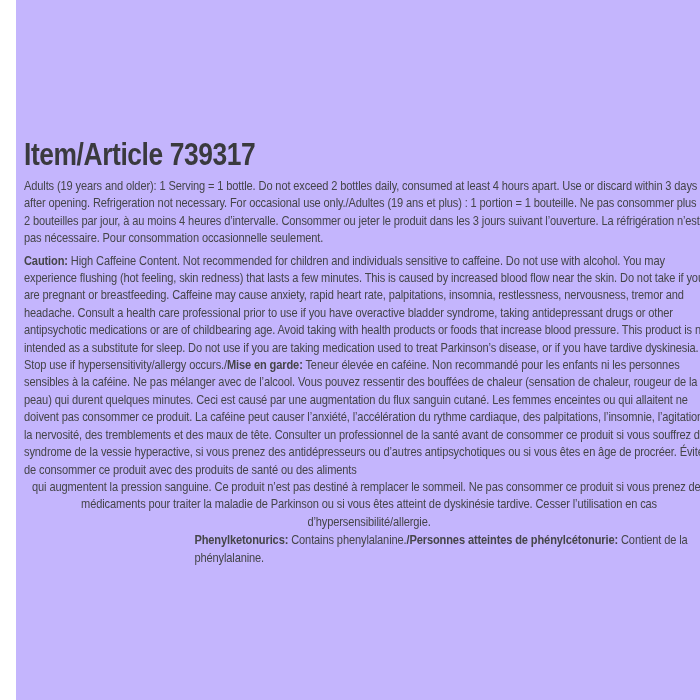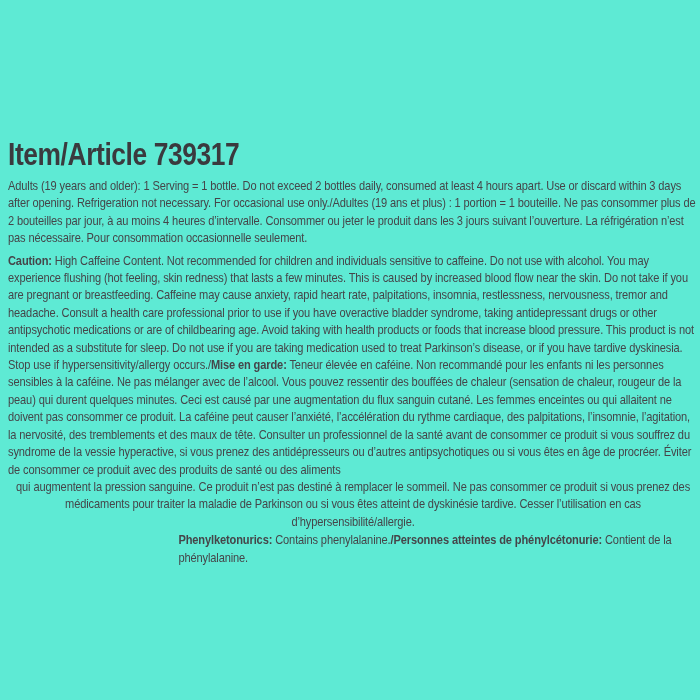--- a/index.html
+++ b/index.html
@@ -6,21 +6,22 @@
     margin: 0;
     padding: 0;
     width: 700px;
     height: 700px;
     background: #ffffff;
     overflow: hidden;
   }
   .sheet {
     position: absolute;
     inset: 0;
-    background: #5eead4;
+    background: #c4b5fd;
+    margin-left: 16px;
   }
   
   .content {
     position: absolute;
     left: 8px;
     top: 138px;
     width: 810px;
     transform: scaleX(0.852);
     transform-origin: 0 0;
     font-family: "Liberation Sans", "DejaVu Sans", sans-serif;

